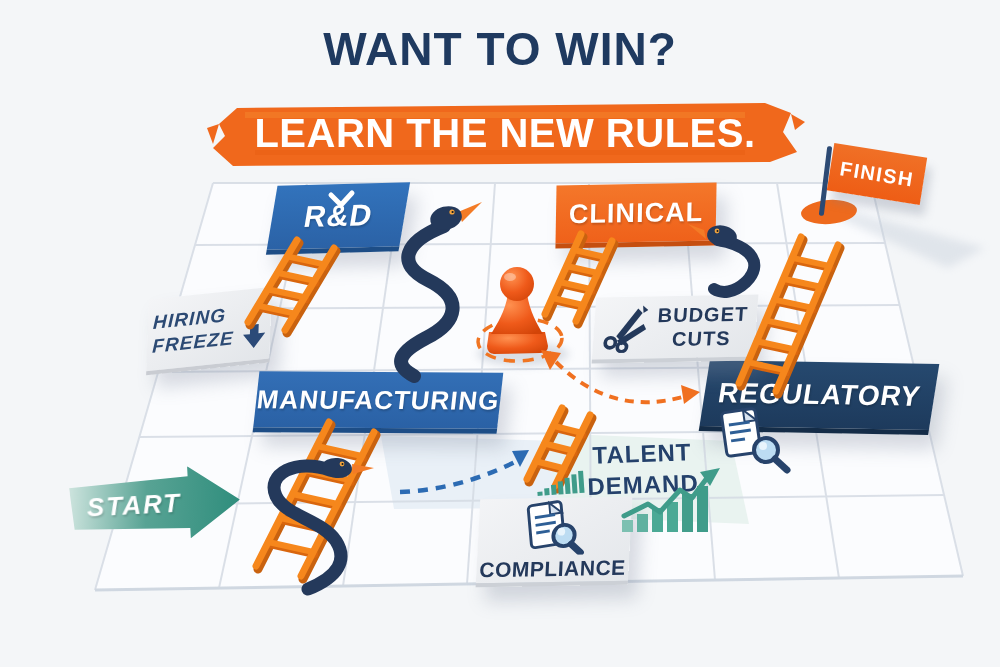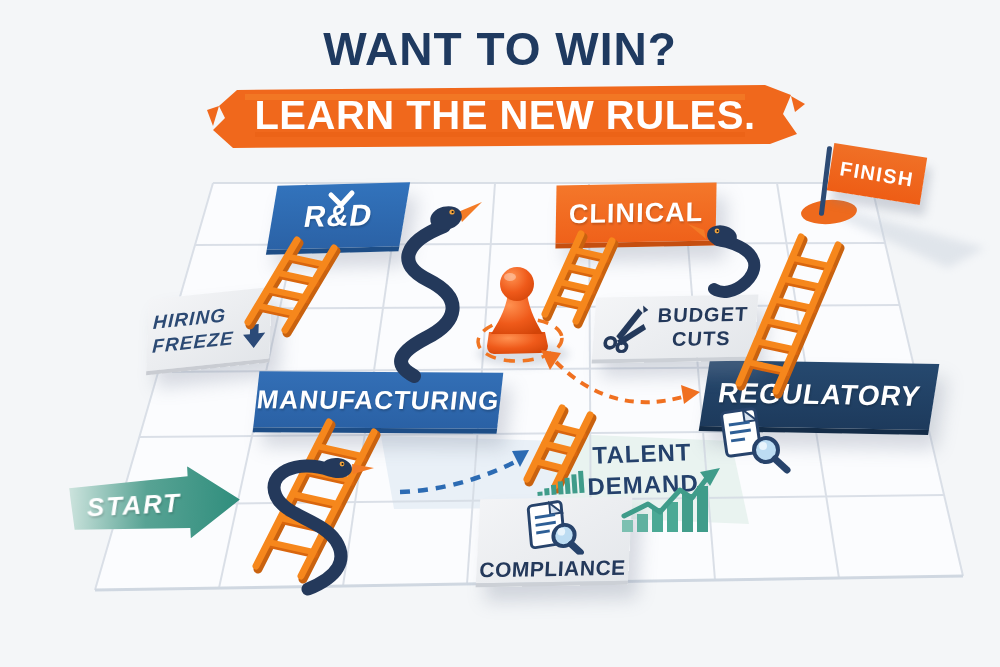--- a/index.html
+++ b/index.html
@@ -5,21 +5,21 @@
   html,body{margin:0;padding:0;}
   body{width:1000px;height:667px;overflow:hidden;background:#f4f6f8;
        font-family:"Liberation Sans",sans-serif;position:relative;}
   #canvas{position:absolute;inset:0;width:1000px;height:489px;}
   svg.layer{position:absolute;left:0;top:0;width:1000px;height:667px;pointer-events:none;}
   #bg-layer{z-index:0;} #fg-layer{z-index:5;}
 
   
   #headline{position:absolute;left:0;right:0;top:22px;margin:0;text-align:center;z-index:6;
     font-size:46px;font-weight:800;letter-spacing:1px;color:#1f3a60;}
-  #brush-wrap{position:absolute;left:205px;top:80px;width:600px;height:72px;z-index:6;}
+  #brush-wrap{position:absolute;left:205px;top:98px;width:600px;height:72px;z-index:6;}
   #brush-wrap svg{position:absolute;inset:0;}
   #headline2{position:absolute;left:50%;top:50%;transform:translate(-50%,-52%);
     white-space:nowrap;color:#fff;font-size:40px;font-weight:800;letter-spacing:.5px;}
 
   
   .tile{position:absolute;display:flex;align-items:center;justify-content:center;z-index:2;
     color:#fff;font-weight:800;letter-spacing:1px;
     box-shadow:10px 14px 18px rgba(125,135,155,.30);}
   .tile .shade{text-shadow:1px 2px 2px rgba(0,0,0,.18);}
   .tile-rd{left:272px;top:184px;width:132px;height:64px;font-size:30px;

